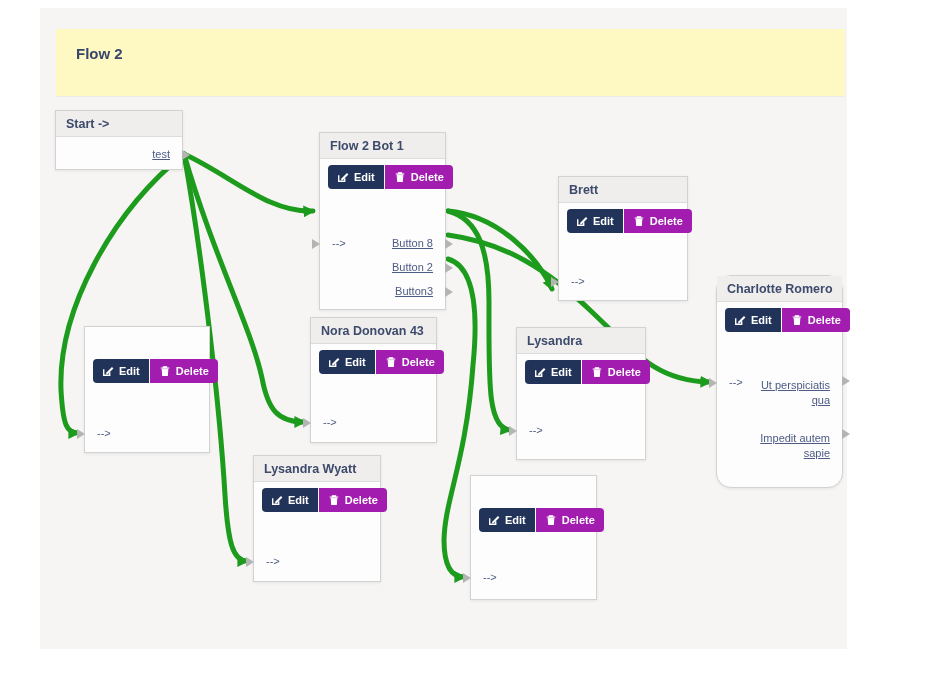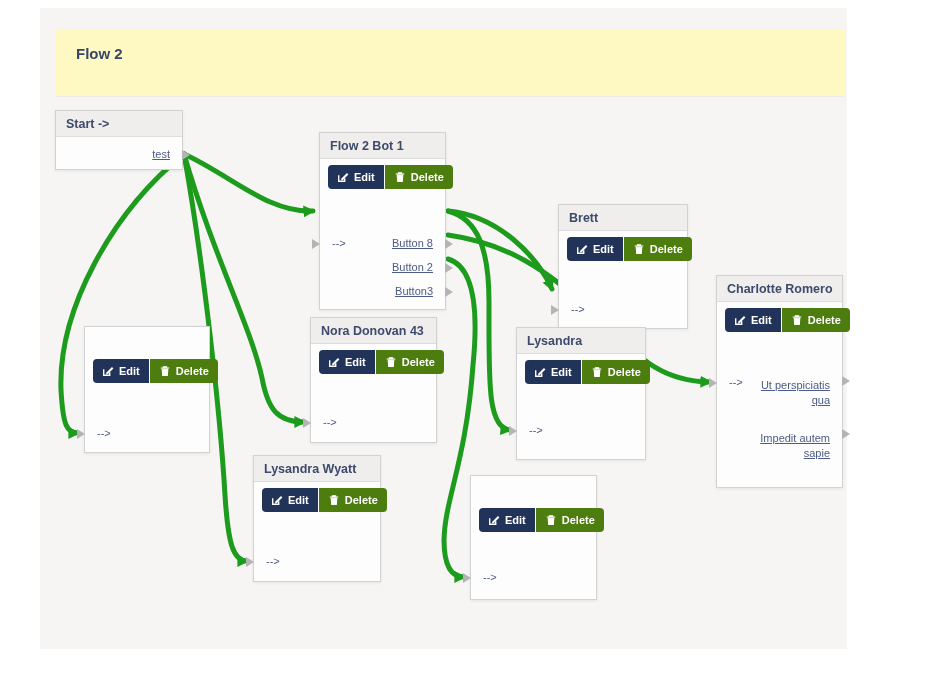--- a/index.html
+++ b/index.html
@@ -14,21 +14,21 @@
   .node{position:absolute;z-index:3;background:#fdfdfd;border:1px solid #d2d2d2;
         box-shadow:0 1px 3px rgba(0,0,0,.07);box-sizing:border-box;}
   .node-header{height:26px;box-sizing:border-box;background:#efeeed;border-bottom:1px solid #dcdcdc;
         padding:5px 10px;font-size:12.5px;font-weight:700;color:#3d4a6b;line-height:16px;
         white-space:nowrap;overflow:hidden;}
   .btn-row{position:absolute;top:32px;left:8px;display:flex;z-index:1;}
   .btn{display:inline-flex;align-items:center;gap:5px;height:24px;padding:8px 9px;border:none;
         color:#fff;font-size:11px;font-weight:700;cursor:pointer;
         font-family:"Liberation Sans","DejaVu Sans",sans-serif;}
   .btn.edit{background:#22335a;border-radius:4px 0 0 4px;}
-  .btn.delete{background:#4d7c0f;border-radius:0 4px 4px 0;margin-left:1px;}
+  .btn.delete{background:#a21caf;border-radius:0 4px 4px 0;margin-left:1px;}
   .btn .ic{width:12px;height:12px;display:block;}
   .plabel{position:absolute;font-size:11px;color:#4d5b85;white-space:nowrap;line-height:15px;}
   .plabel.in{left:12px;}
   .plabel.out{right:12px;text-align:right;text-decoration:underline;}
   .plabel.out.wrap{max-width:82px;white-space:normal;}
   .port{position:absolute;width:0;height:0;border-top:5px solid transparent;
         border-bottom:5px solid transparent;border-left:8px solid #b4b4b4;}
   .port-in{left:-8px;}
   .port-out{right:-8px;}
 </style>
@@ -81,42 +81,42 @@
   </div>
 <div class="port port-in" style="top: 106px;"></div>
         <span class="plabel in" style="top: 103px;">--&gt;</span>
         <div class="port port-out" style="top: 106px;"></div>
         <span class="plabel out" style="top: 103px;">Button 8</span>
         <div class="port port-out" style="top: 130px;"></div>
         <span class="plabel out" style="top: 127px;">Button 2</span>
         <div class="port port-out" style="top: 154px;"></div>
         <span class="plabel out" style="top: 151px;">Button3</span>
       </div>
-      <div class="node" style="left: 558px; top: 204px; width: 130px; height: 125px;">
+      <div class="node" style="left: 558px; top: 176px; width: 130px; height: 125px;">
     <div class="node-header">Brett</div>
 
   <div class="btn-row">
     <button class="btn edit">
       <svg class="ic" viewBox="0 0 14 14">
         <path d="M2 5v7h7v-3.5" fill="none" stroke="#ffffff" stroke-width="1.6"></path>
         <path d="M5.2 8.8 L11.6 2.4 L13.3 4.1 L6.9 10.5 L4.6 11.1 z" fill="#ffffff"></path>
       </svg>
       <span>Edit</span>
     </button>
     <button class="btn delete">
       <svg class="ic" viewBox="0 0 14 14">
         <path d="M2 3.5 h10 M5 3.5 V2 h4 v1.5 M3.7 5 l.6 7.3 h5.4 L10.3 5 z" fill="#ffffff" stroke="#ffffff" stroke-width="1.2"></path>
       </svg>
       <span>Delete</span>
     </button>
   </div>
 <div class="port port-in" style="top: 100px;"></div>
         <span class="plabel in" style="top: 97px;">--&gt;</span>
       </div>
-      <div class="node" style="left: 716px; top: 275px; width: 127px; height: 213px;">
+      <div class="node" style="left: 716px; top: 275px; width: 127px; height: 213px; border-radius: 15px;">
     <div class="node-header">Charlotte Romero</div>
 
   <div class="btn-row">
     <button class="btn edit">
       <svg class="ic" viewBox="0 0 14 14">
         <path d="M2 5v7h7v-3.5" fill="none" stroke="#ffffff" stroke-width="1.6"></path>
         <path d="M5.2 8.8 L11.6 2.4 L13.3 4.1 L6.9 10.5 L4.6 11.1 z" fill="#ffffff"></path>
       </svg>
       <span>Edit</span>
     </button>

